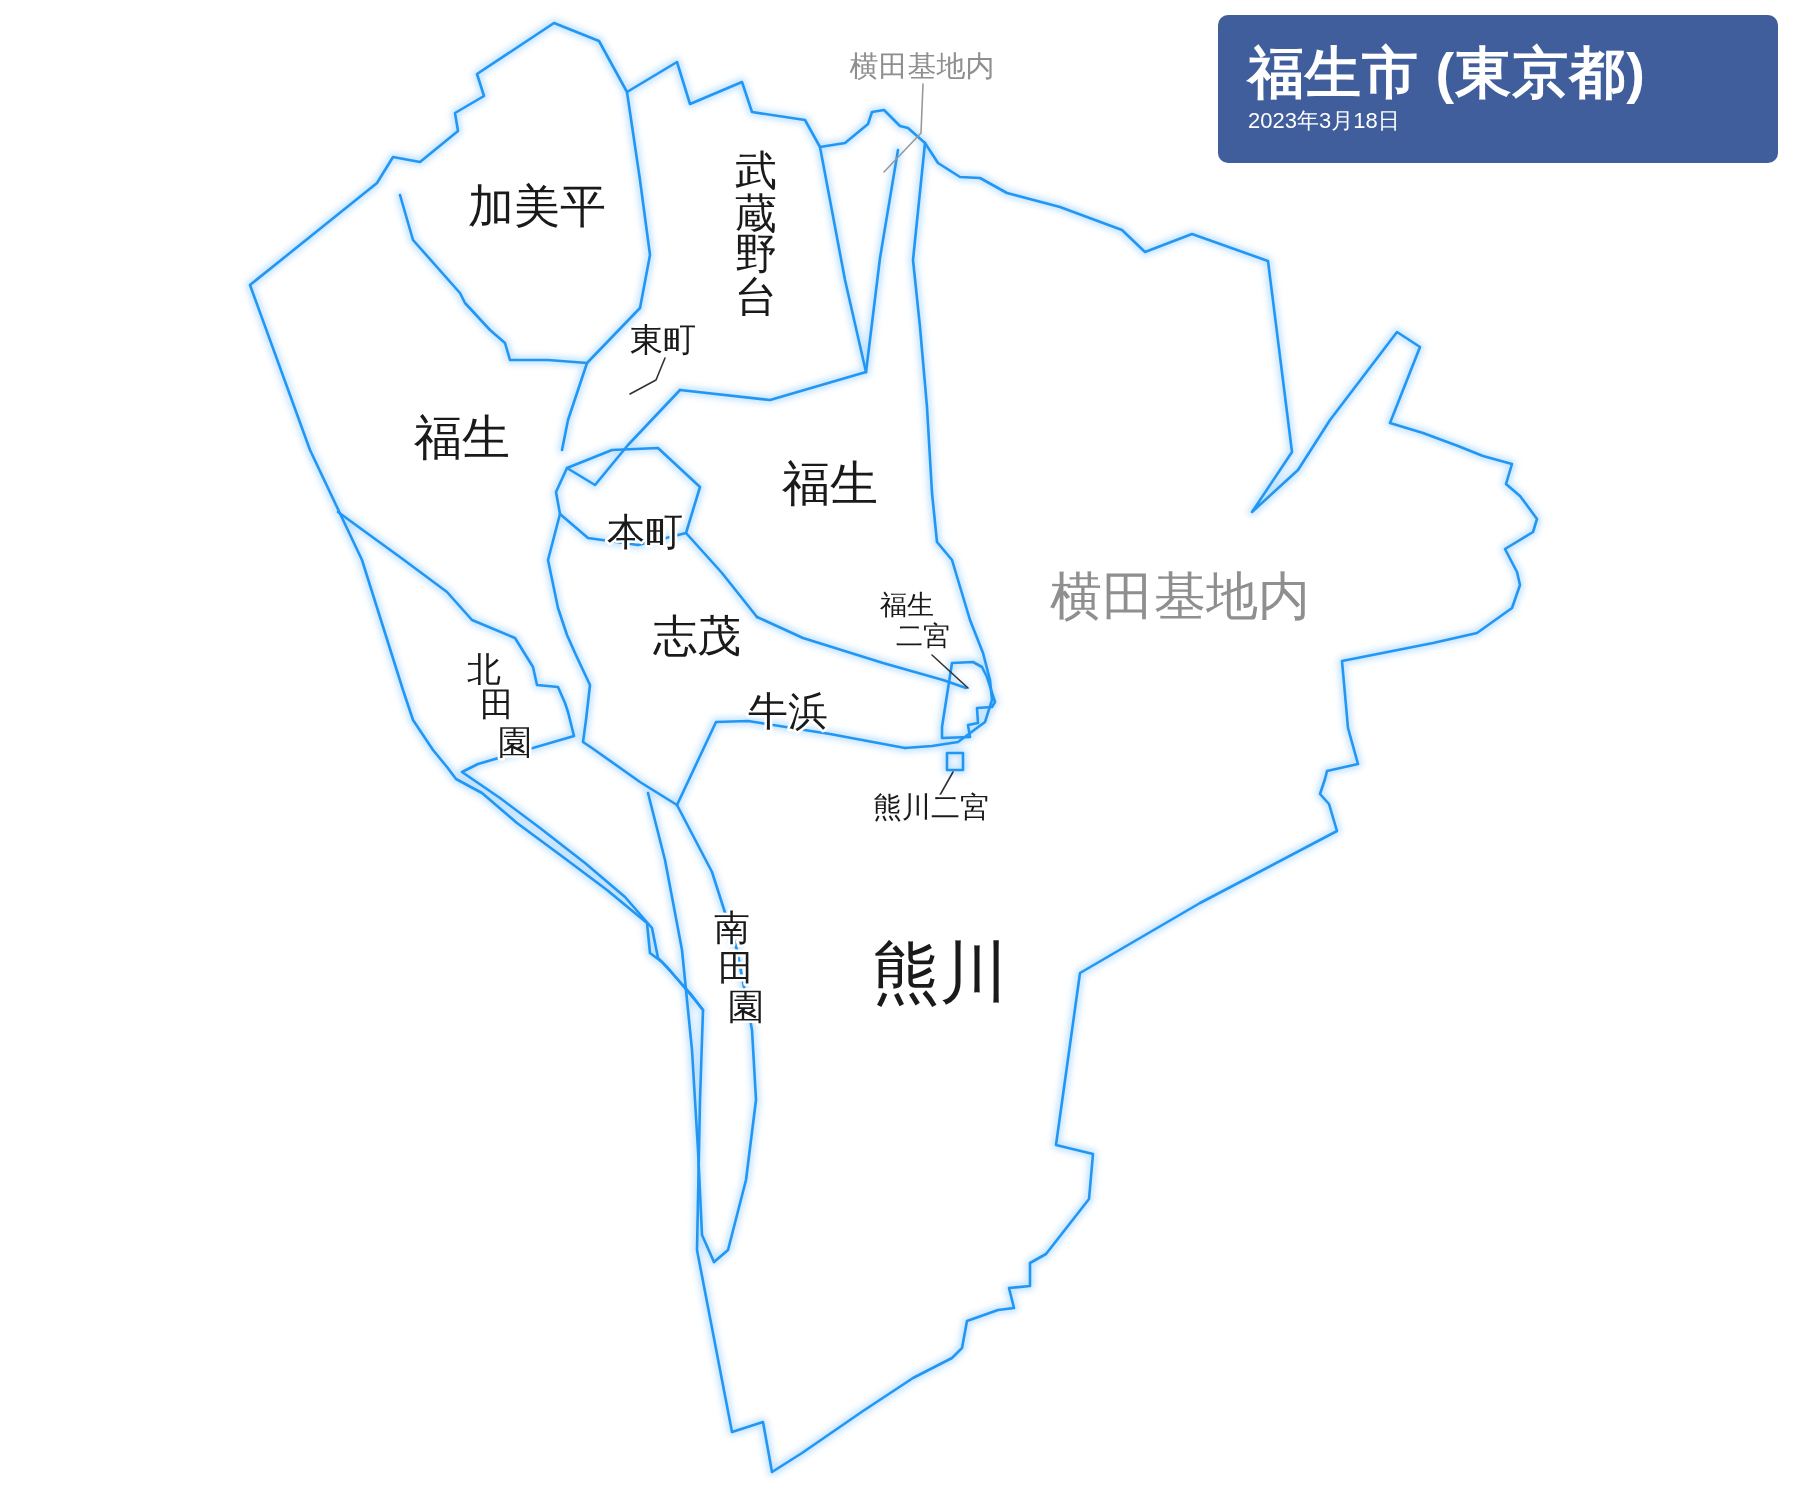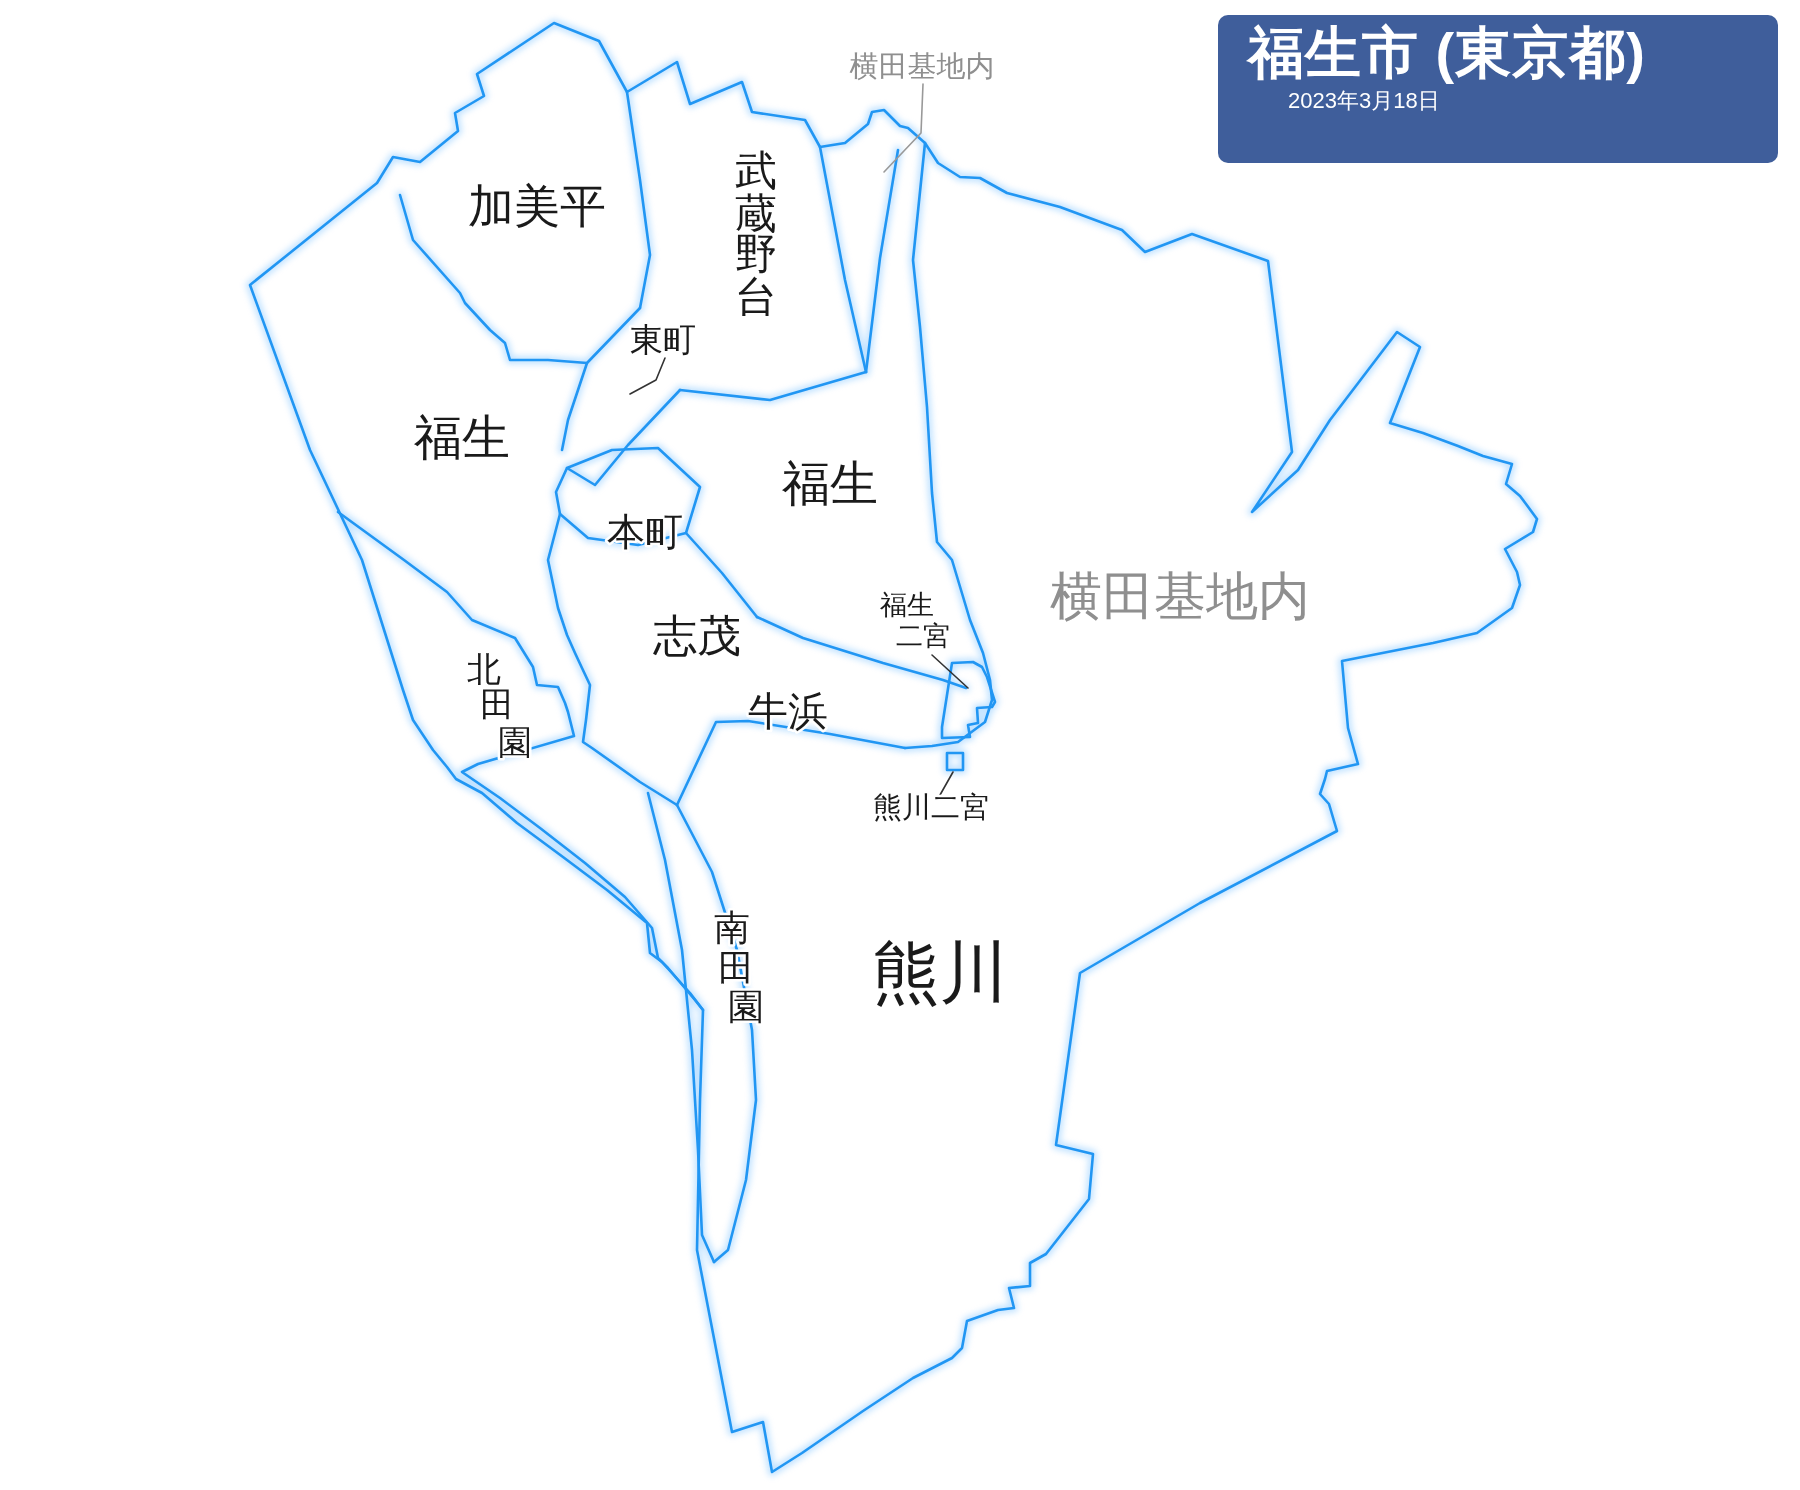--- a/index.html
+++ b/index.html
@@ -2,25 +2,25 @@
 <html><head>
 <meta charset="utf-8">
 <style>
   html,body{margin:0;padding:0;background:#ffffff;}
   body{font-family:"Liberation Sans","DejaVu Sans",sans-serif;}
   #stage{position:relative;width:1800px;height:1490px;background:#ffffff;overflow:hidden;}
   #map-svg{position:absolute;left:0;top:0;}
   
   .title-card{
     position:absolute; top:15px; right:22px; width:560px; height:148px;
-    border-radius:10px; box-sizing:border-box; padding:6px 20px 10px 30px;
+    border-radius:10px; box-sizing:border-box; padding:26px 20px 10px 30px;
     color:#ffffff; z-index:5;
   }
   .title-card .main-title{font-size:56px; font-weight:600; letter-spacing:1px; line-height:1.15; white-space:nowrap;}
-  .title-card .sub{font-size:22px; line-height:1.25; margin-top:2px;margin-left:40px;}
+  .title-card .sub{font-size:22px; line-height:1.25; margin-top:2px;}
   
   text.map-label{
     paint-order:stroke; stroke:#ffffff; stroke-width:5px; stroke-linejoin:round;
     text-anchor:middle; font-family:"Liberation Sans","DejaVu Sans",sans-serif;
   }
 </style>
 </head>
 <body>
 
 <div id="stage">

